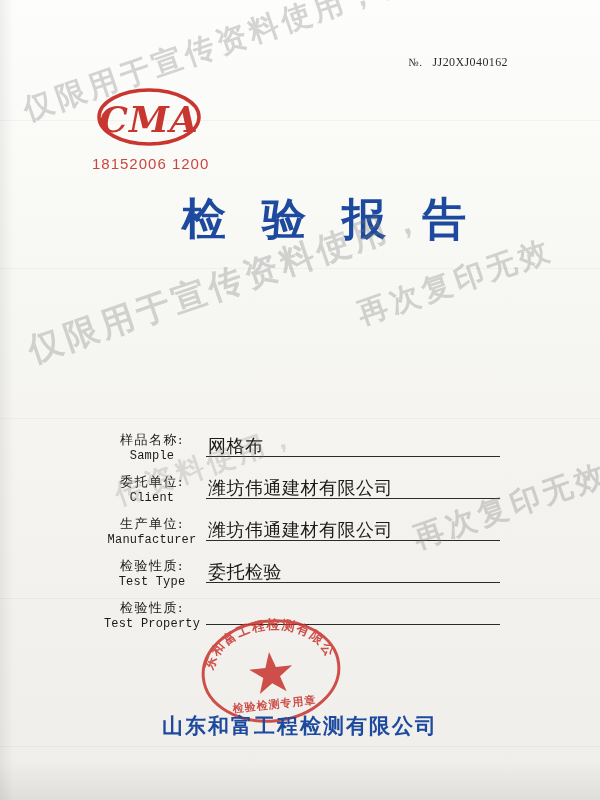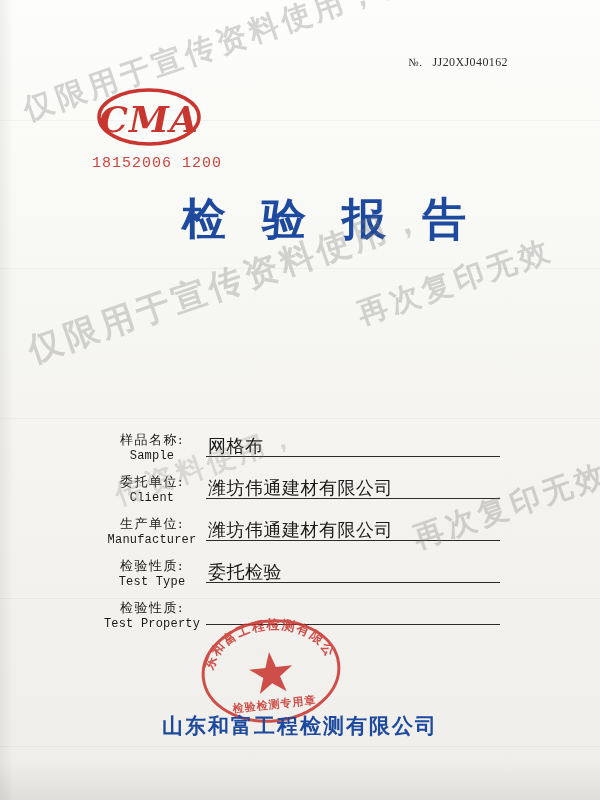--- a/index.html
+++ b/index.html
@@ -72,21 +72,21 @@
     font-style: italic;
   }
   .cma-logo svg { display: block; }
 
   .phone-stamp {
     position: absolute;
     top: 155px;
     left: 92px;
     font-size: 15px;
     color: #c9352f;
-    font-family: Liberation Mono, monospace;
+    font-family: Liberation Sans, sans-serif;
     letter-spacing: 1px;
     opacity: 0.92;
   }
 
   
   .doc-title {
     position: absolute;
     top: 190px;
     left: 0;
     width: 600px;

